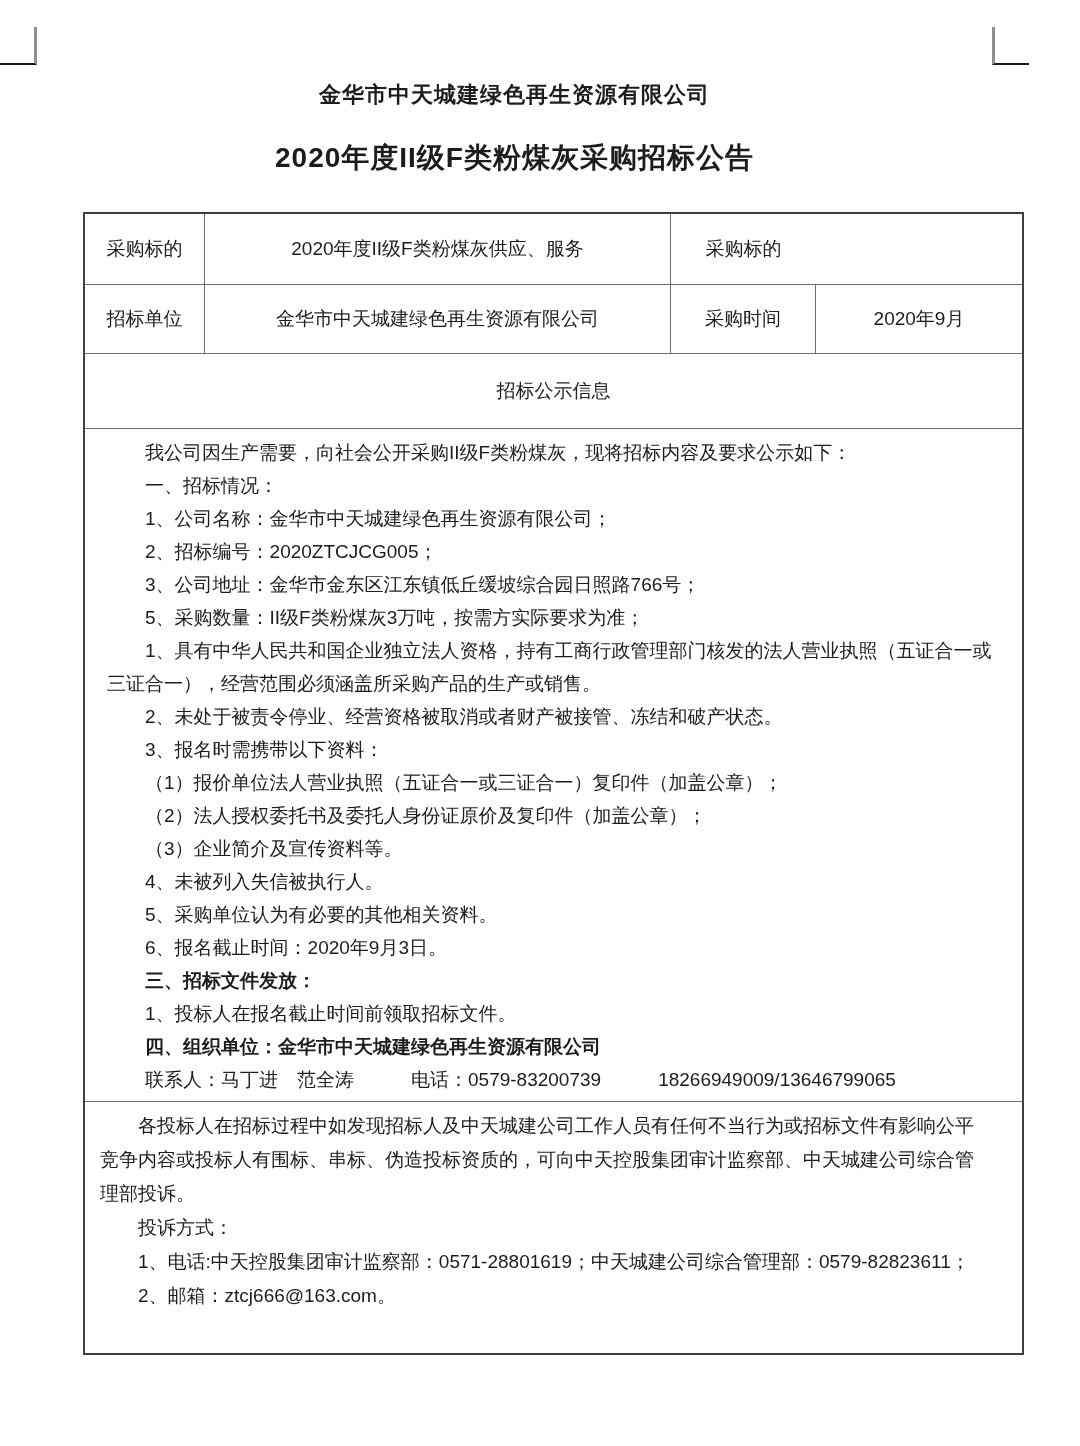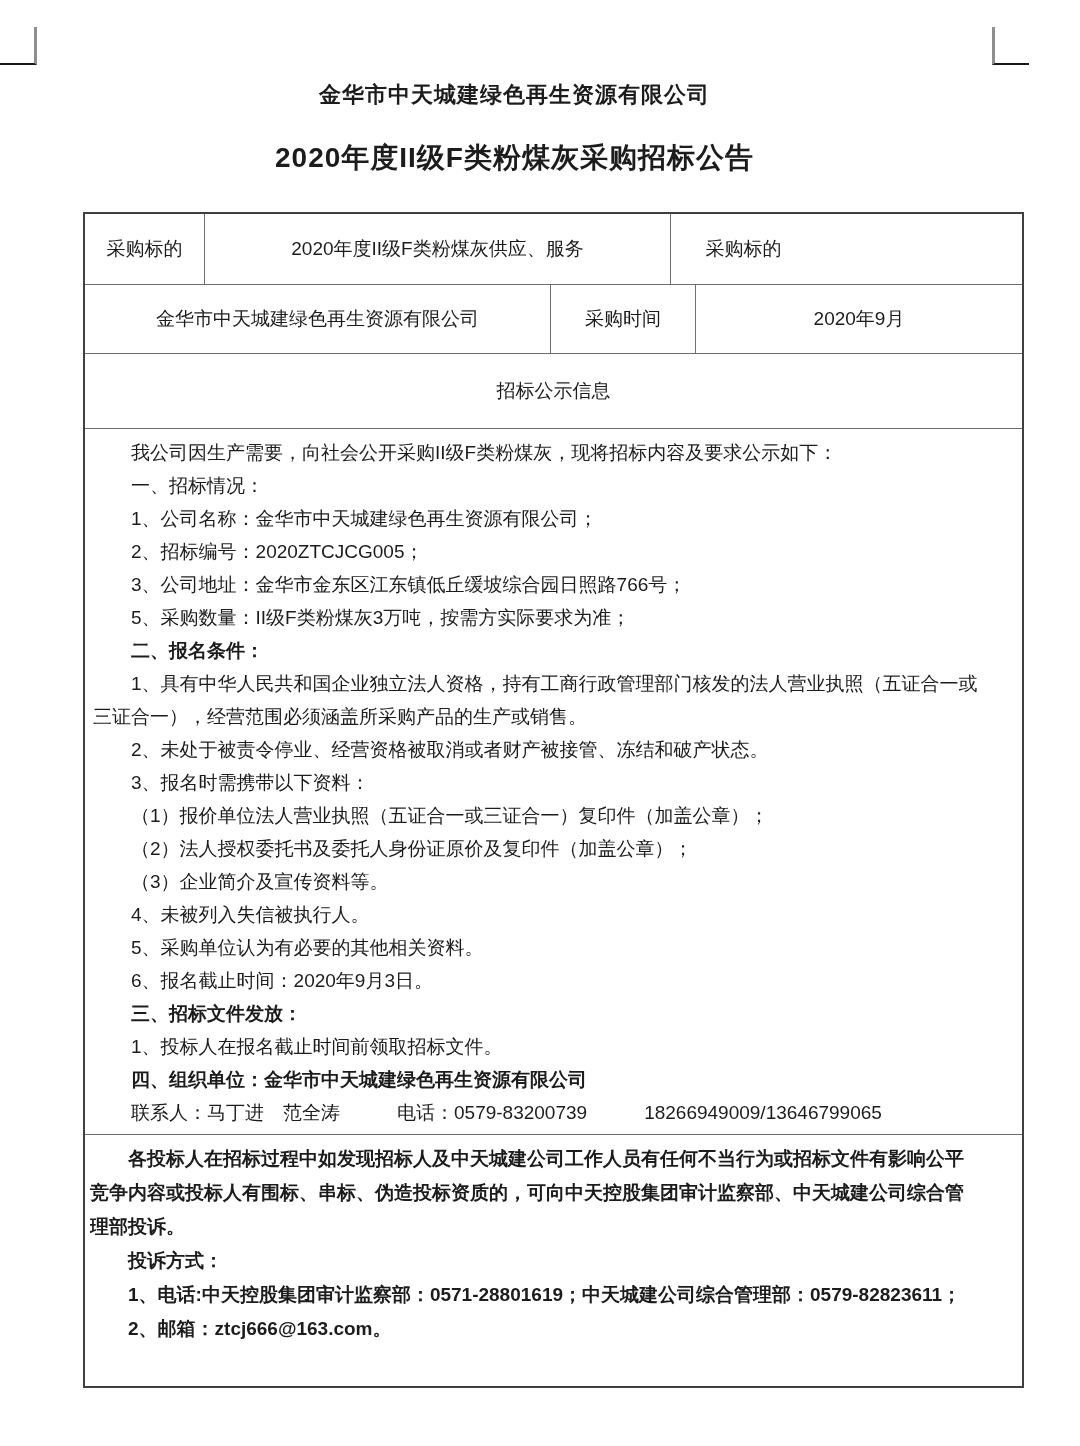--- a/index.html
+++ b/index.html
@@ -46,28 +46,27 @@
   .c2{width:466px;flex:0 0 auto;}
   .c3{width:145px;flex:0 0 auto;}
   .c4{flex:1 1 auto;}
   .r1{height:70px;}
   .r2{height:68px;}
   .section-row{
     height:74px;display:flex;align-items:center;justify-content:center;
     border-bottom:1px solid #6e6e6e;text-align:center;
   }
   .body-cell{
-    padding:7px 8px 5px 8px;
+    padding:7px 8px 5px 22px;
     line-height:33px;
     border-bottom:1px solid #6e6e6e;
   }
   .complaint-cell{
-    padding:7px 8px 40px 5px;
+    padding:7px 8px 40px 15px;
     line-height:34px;
-    font-weight:bold;
   }
   .line{white-space:nowrap;overflow:hidden;}
   .line.ind{padding-left:38px;}
   .line.bold{font-weight:700;}
 </style>
 </head>
 <body>
 
 <div class="page">
 
@@ -79,36 +78,36 @@
 
   <div class="doc-table">
 
     <div class="trow r1">
       <div class="tcell c1">采购标的</div>
       <div class="tcell c2">2020年度II级F类粉煤灰供应、服务</div>
       <div class="tcell c3">采购标的</div>
     </div>
 
     <div class="trow r2">
+      <div class="tcell c1">招标单位</div>
       <div class="tcell c2">金华市中天城建绿色再生资源有限公司</div>
       <div class="tcell c3">采购时间</div>
       <div class="tcell c4">2020年9月</div>
     </div>
 
     <div class="section-row">招标公示信息</div>
 
     <div class="body-cell">
 
     <div class="line ind">我公司因生产需要，向社会公开采购II级F类粉煤灰，现将招标内容及要求公示如下：</div>
         <div class="line ind">一、招标情况：</div>
         <div class="line ind">1、公司名称：金华市中天城建绿色再生资源有限公司；</div>
         <div class="line ind">2、招标编号：2020ZTCJCG005；</div>
         <div class="line ind">3、公司地址：金华市金东区江东镇低丘缓坡综合园日照路766号；</div>
         <div class="line ind">5、采购数量：II级F类粉煤灰3万吨，按需方实际要求为准；</div>
-        <div class="line ind bold">二、报名条件：</div>
         <div class="line ind">1、具有中华人民共和国企业独立法人资格，持有工商行政管理部门核发的法人营业执照（五证合一或</div>
         <div class="line">三证合一），经营范围必须涵盖所采购产品的生产或销售。</div>
         <div class="line ind">2、未处于被责令停业、经营资格被取消或者财产被接管、冻结和破产状态。</div>
         <div class="line ind">3、报名时需携带以下资料：</div>
         <div class="line ind">（1）报价单位法人营业执照（五证合一或三证合一）复印件（加盖公章）；</div>
         <div class="line ind">（2）法人授权委托书及委托人身份证原价及复印件（加盖公章）；</div>
         <div class="line ind">（3）企业简介及宣传资料等。</div>
         <div class="line ind">4、未被列入失信被执行人。</div>
         <div class="line ind">5、采购单位认为有必要的其他相关资料。</div>
         <div class="line ind">6、报名截止时间：2020年9月3日。</div>

